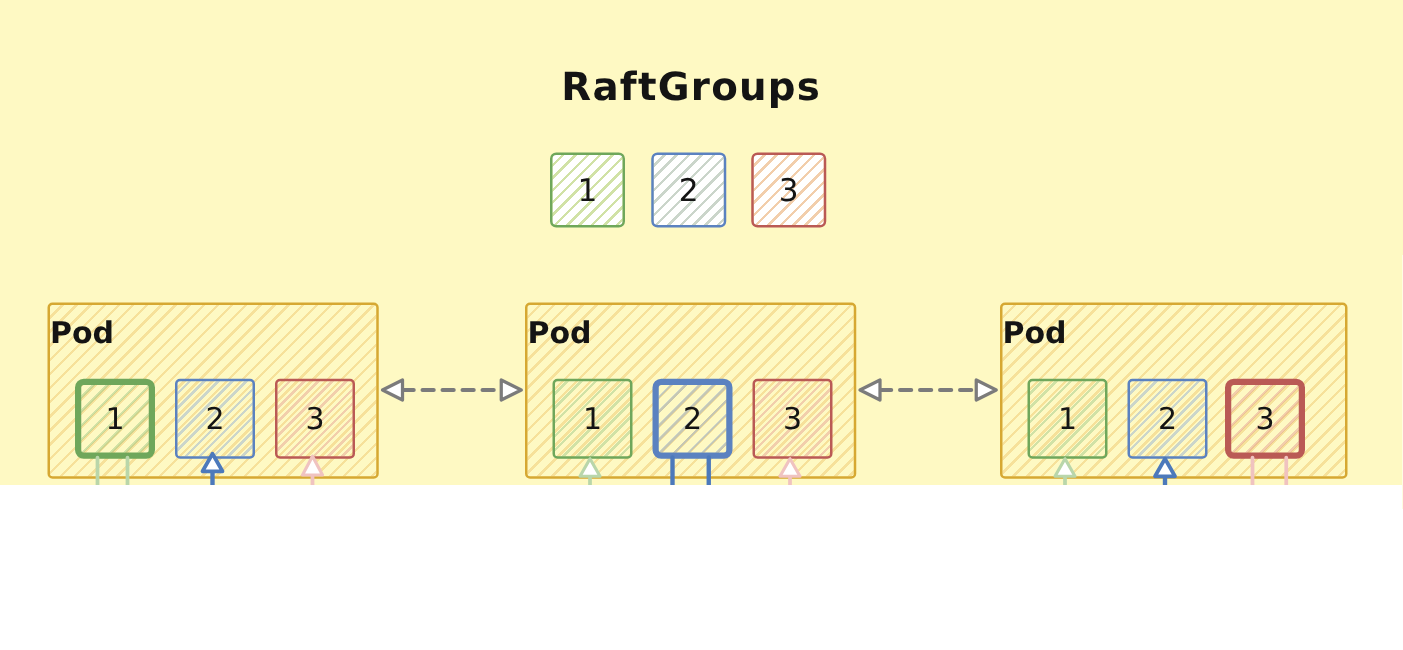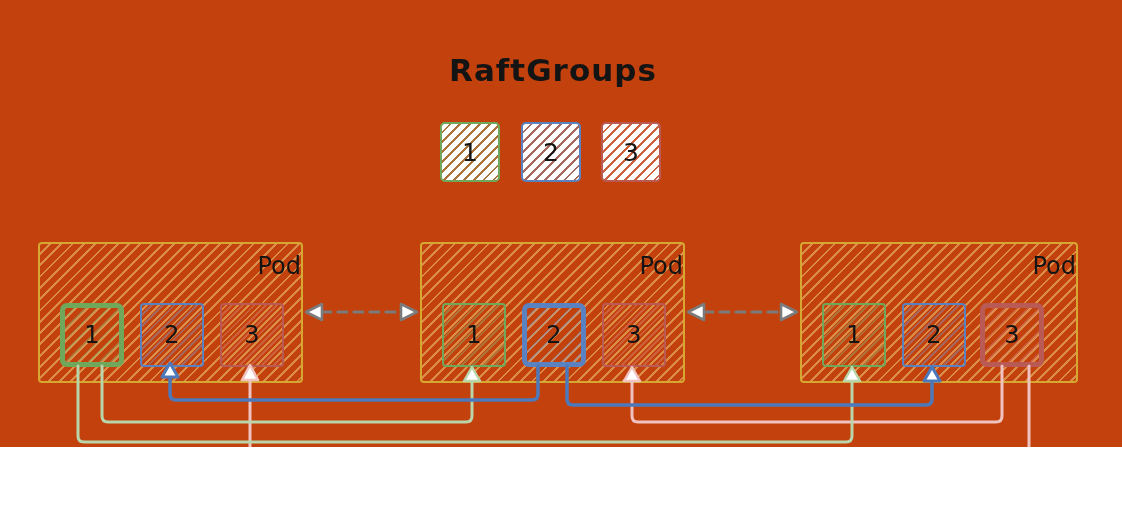--- a/index.html
+++ b/index.html
@@ -1,39 +1,39 @@
 <!DOCTYPE html>
 <html style="--ink: #141414; --gray: #7b7b7b; --pod-border: #d6a832; --pod-hatch: rgba(240,205,120,0.55); --green: #6fa75b; --green-line: #b9d6aa; --green-hatch: rgba(141,191,122,0.40); --blue: #5b82c0; --blue-line: #4c79bb; --blue-hatch: rgba(126,160,214,0.40); --red: #ba5a55; --red-line: #f0c3c0; --red-hatch: rgba(224,142,136,0.40);"><head>
 <meta charset="utf-8">
 <style>
   html,body{margin:0;padding:0;background:#ffffff;}
   .canvas{
-    position:relative;width:1122px;height:447px;background:#c2410c;overflow:hidden;
+    position:relative;width:1122px;height:388px;background:#fef9c3;overflow:hidden;
     font-family:"DejaVu Sans","Liberation Sans",sans-serif;color:var(--ink,#141414);
   }
   .title{
     position:absolute;top:52px;left:0;width:1106px;text-align:center;
     font-size:31px;font-weight:600;letter-spacing:1px;color:var(--ink);
   }
   
   .legend-sq{
     position:absolute;top:122px;width:60px;height:60px;box-sizing:border-box;
     border:2.5px solid #888;border-radius:5px;
     display:flex;align-items:center;justify-content:center;
     font-size:25px;font-weight:500;color:var(--ink);
   }
   
   .pod{
     position:absolute;top:242px;height:141px;box-sizing:border-box;
     border:2.5px solid var(--pod-border);border-radius:4px;
     background:repeating-linear-gradient(135deg,transparent 0px,transparent 6px,var(--pod-hatch) 6px,var(--pod-hatch) 8px);
   }
   .pod-label{
-    position:absolute;top:8px;left:0;width:100%;text-align:right;
-    font-size:24px;font-weight:400;color:var(--ink);
+    position:absolute;top:8px;left:0;width:100%;text-align:left;
+    font-size:24px;font-weight:700;color:var(--ink);
   }
   .member{
     position:absolute;top:59px;width:64px;height:64px;box-sizing:border-box;
     border:2.5px solid #888;border-radius:4px;
     display:flex;align-items:center;justify-content:center;
     font-size:24px;font-weight:500;color:var(--ink);
   }
   .member.leader{border-width:5.5px;border-radius:7px;}
   .member.green{border-color:var(--green);background:repeating-linear-gradient(135deg,transparent 0 6px,var(--green-hatch) 6px 8px);}
   .member.blue {border-color:var(--blue); background:repeating-linear-gradient(135deg,transparent 0 6px,var(--blue-hatch) 6px 8px);}

